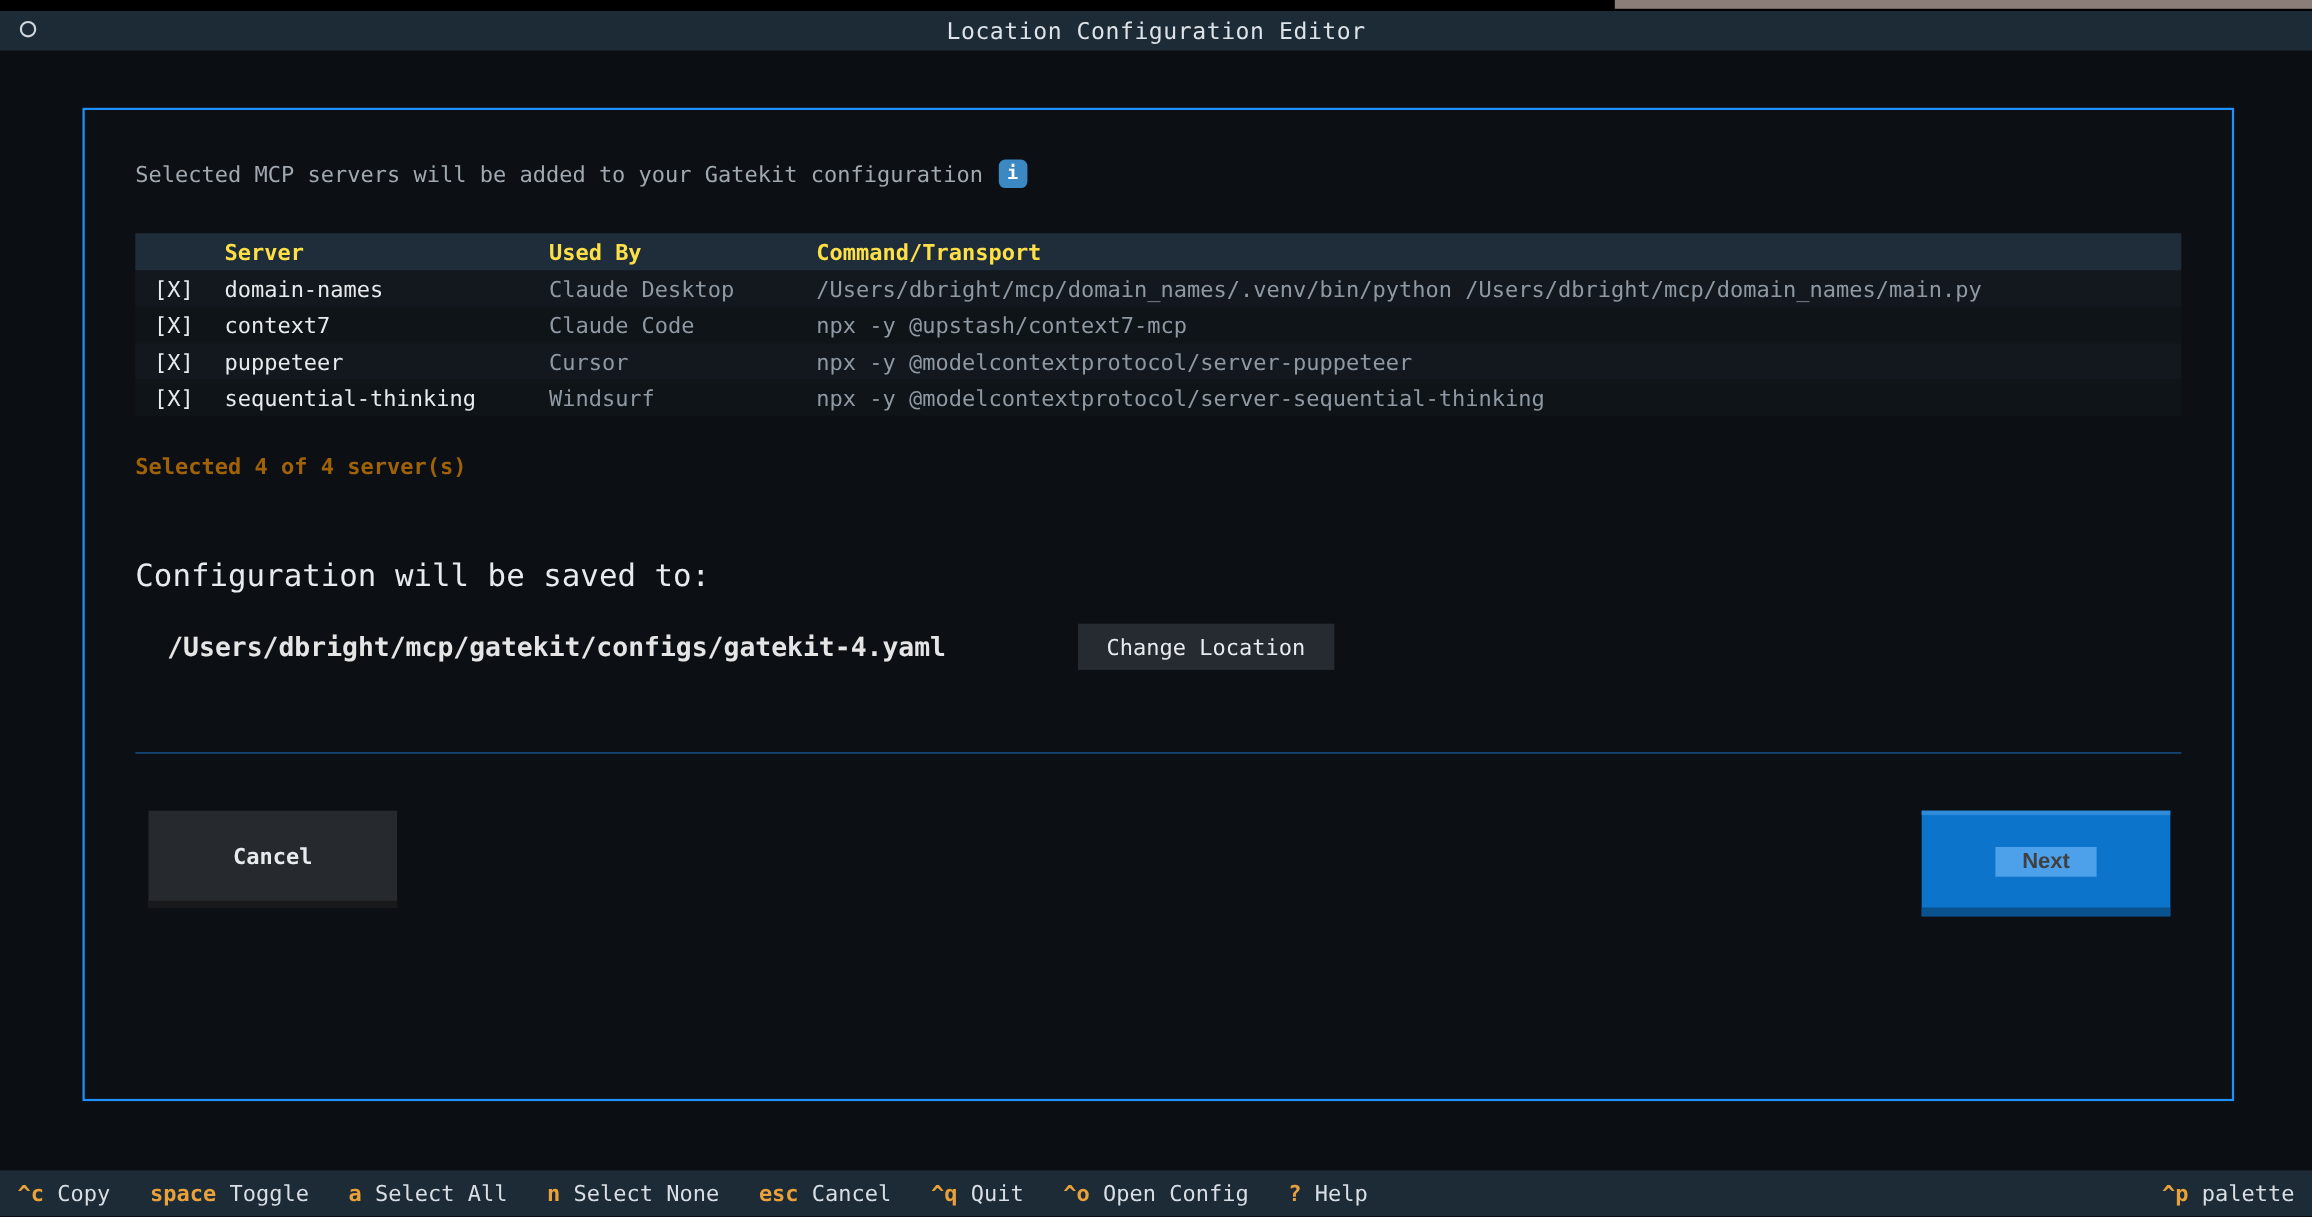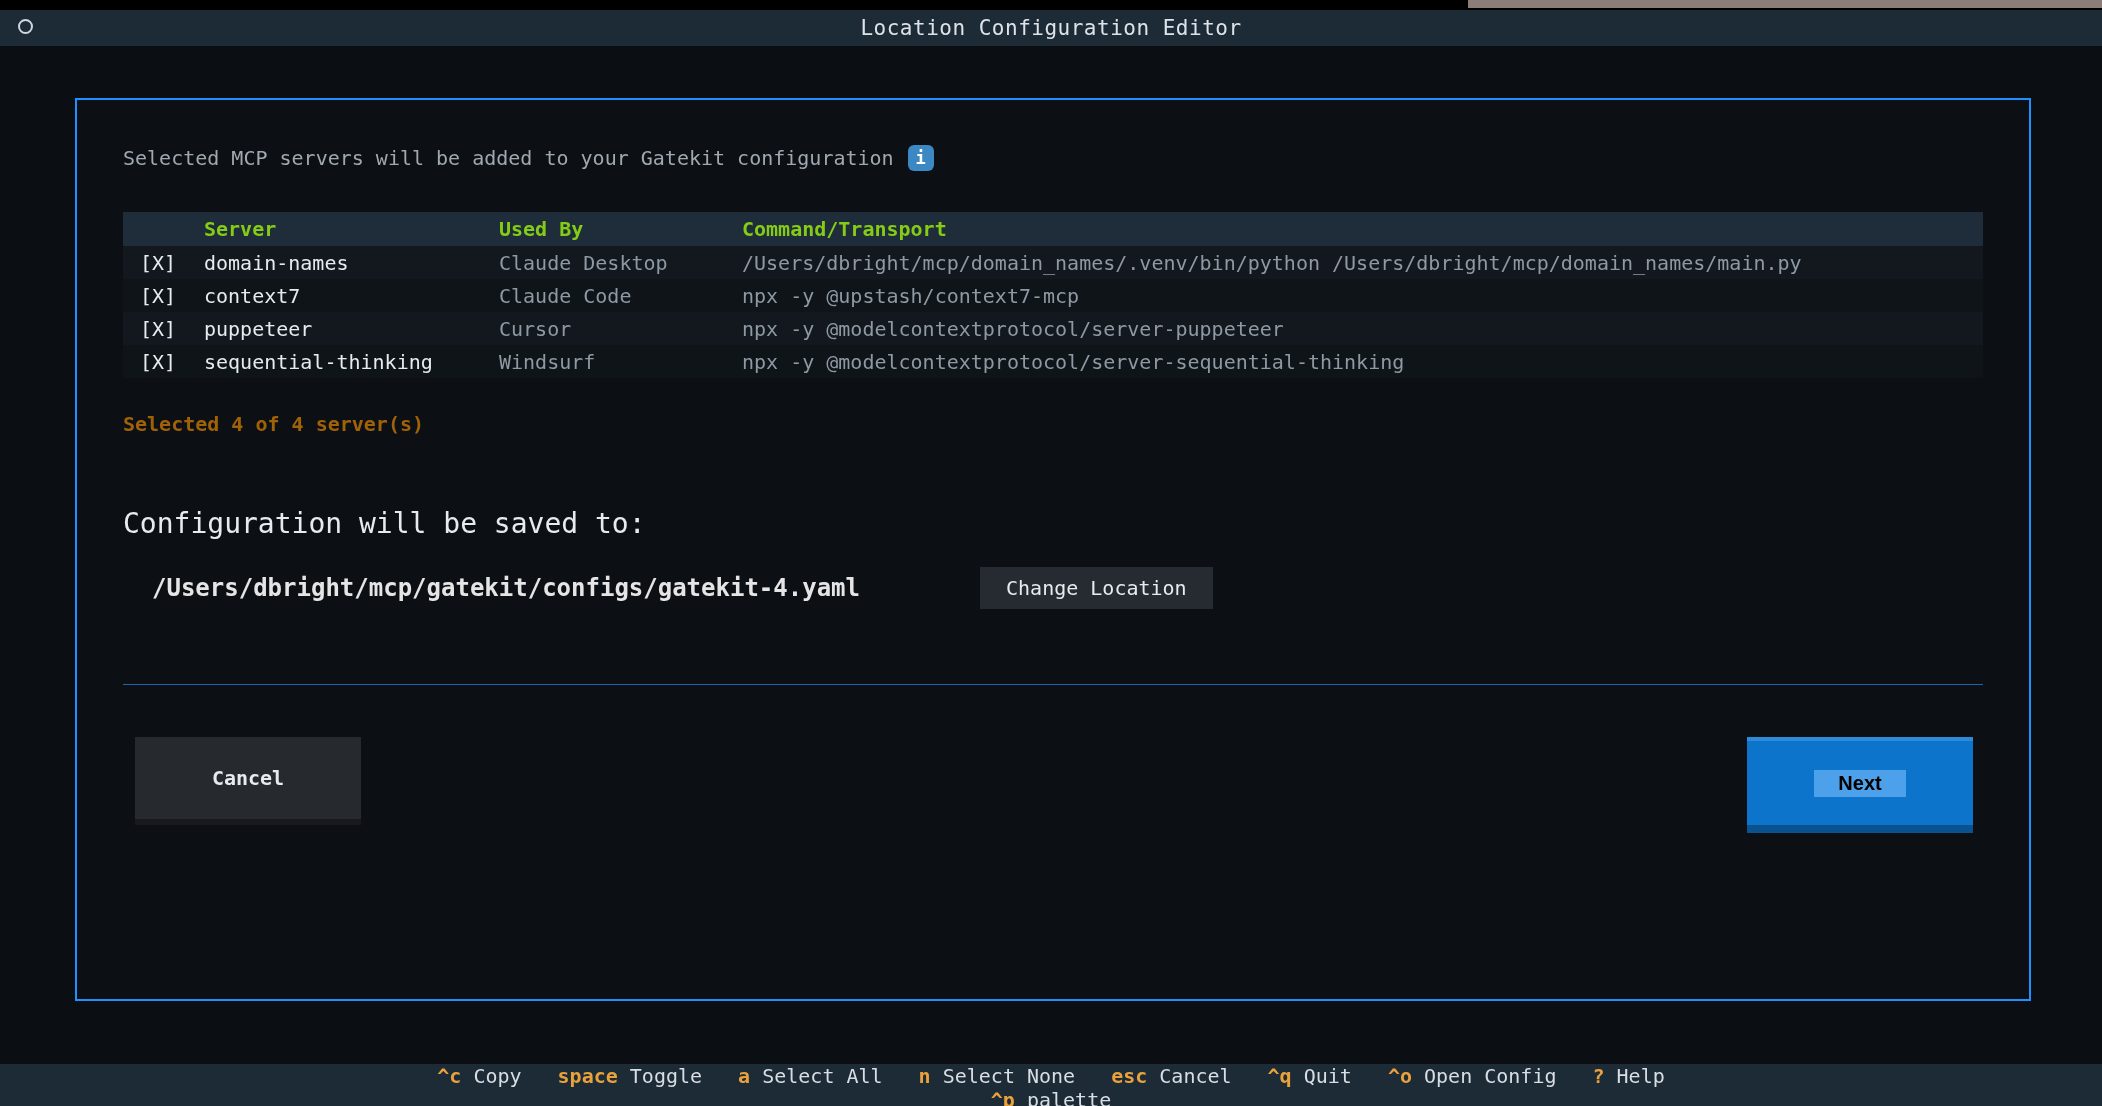--- a/index.html
+++ b/index.html
@@ -100,21 +100,21 @@
     background: #1f2d3a;
     color: #e7ebee;
     font-weight: bold;
   }
   .t-row:nth-child(even) { background: #13181e; }
   .t-row:nth-child(odd):not(.t-head) { background: #0f1419; }
   .c-check { width: 64px; color: #e7ebee; flex: 0 0 auto; }
   .c-server { width: 295px; color: #e7ebee; flex: 0 0 auto; }
   .c-used { width: 230px; color: #8f99a3; flex: 0 0 auto; }
   .c-cmd { flex: 1 1 auto; color: #8f99a3; overflow: hidden; margin-left: 13px; }
-  .t-head .c-server, .t-head .c-used, .t-head .c-cmd { color: #84cc16; }
+  .t-head .c-server, .t-head .c-used, .t-head .c-cmd { color: #fde047; }
 
   .selected-summary {
     margin-top: 32px;
     color: #a16207;
     font-size: 20px;
     font-weight: bold;
     line-height: 28px;
   }
   .save-label {
     margin-top: 72px;
@@ -174,37 +174,36 @@
     width: 226px; height: 96px;
     background: #0d74cc;
     border: none;
     border-top: 4px solid #2f8ada;
     border-bottom: 8px solid #0a518f;
     display: flex; align-items: center; justify-content: center;
     cursor: pointer;
   }
   .next-label {
     background: #4da0ea;
-    color: #000000;
+    color: #404040;
     font-family: inherit;
     font-size: 20px;
     font-weight: bold;
     padding: 2px 24px;
   }
 
   
   .footer {
     position: absolute; left: 0; bottom: 0;
     width: 100%; height: 42px;
     background: #1d2b37;
     display: flex; align-items: center;
     padding: 0 16px;
     font-size: 20px;
     justify-content: space-between;
-    flex-direction: column;
   }
   .shortcuts { display: flex; gap: 36px; }
   .sc { white-space: nowrap; cursor: pointer; color: #d8dee3; }
   .sc .key { color: #e9a23b; font-weight: bold; font-style: normal; }
 </style>
 </head>
 <body>
 
 <div class="screen">
 

